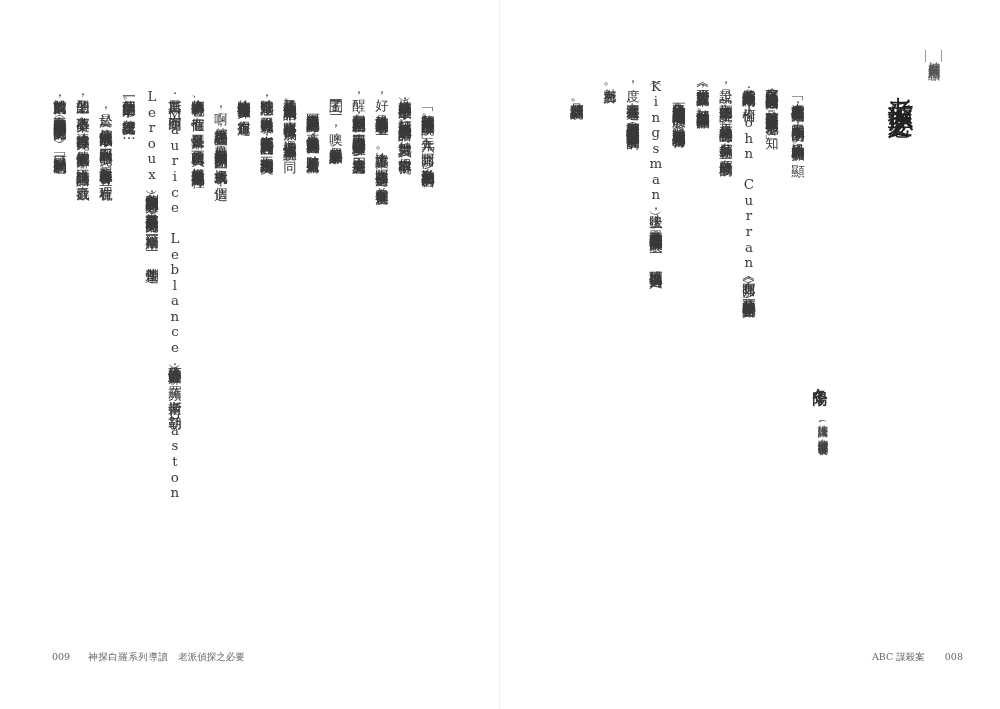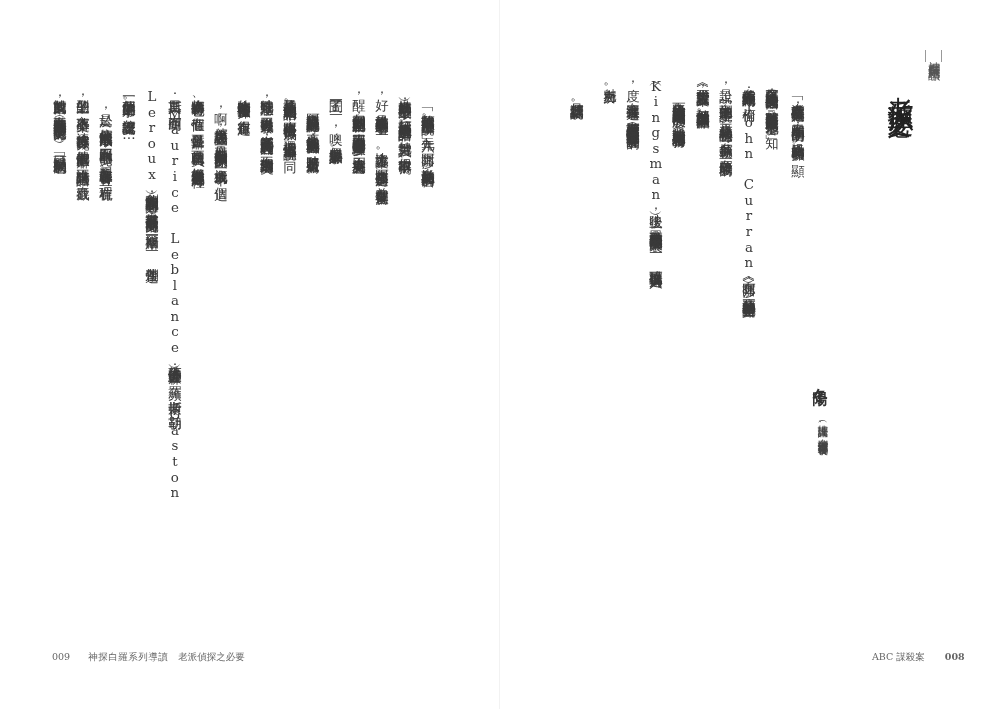--- a/index.html
+++ b/index.html
@@ -22,21 +22,21 @@
                  font-size: 15px; font-weight: bold; color: #333; letter-spacing: 4px; line-height: 1; }
   .author-desc { position: absolute; left: 818px; top: 416px; writing-mode: vertical-rl;
                  font-size: 10.5px; color: #444; letter-spacing: 0.6px; line-height: 1; }
 
   .footer { position: absolute; top: 651px; font-size: 9.5px; color: #666; white-space: nowrap; }
   .footer-left { left: 52px; }
   .footer-left .pno { margin-right: 18px; }
   .footer-left .runhead { letter-spacing: 0.5px; }
   .footer-left .chap { margin-left: 10px; }
   .footer-right { left: 872px; }
-  .footer-right .pno { margin-left: 20px; font-weight: bold; }
+  .footer-right .pno { margin-left: 20px; }
 </style>
 </head>
 <body>
 
 <div class="page page-right"></div>
 
 <div class="series-label">神探白羅系列導讀</div>
 <div class="title">老派偵探之必要</div>
 
 <div class="vcol body-col" style="left:791px; top:78px;">　「讀者非常喜歡白羅這個人物，表示『那個開朗的小個子，過氣的比利時名偵探』。顯</div>

